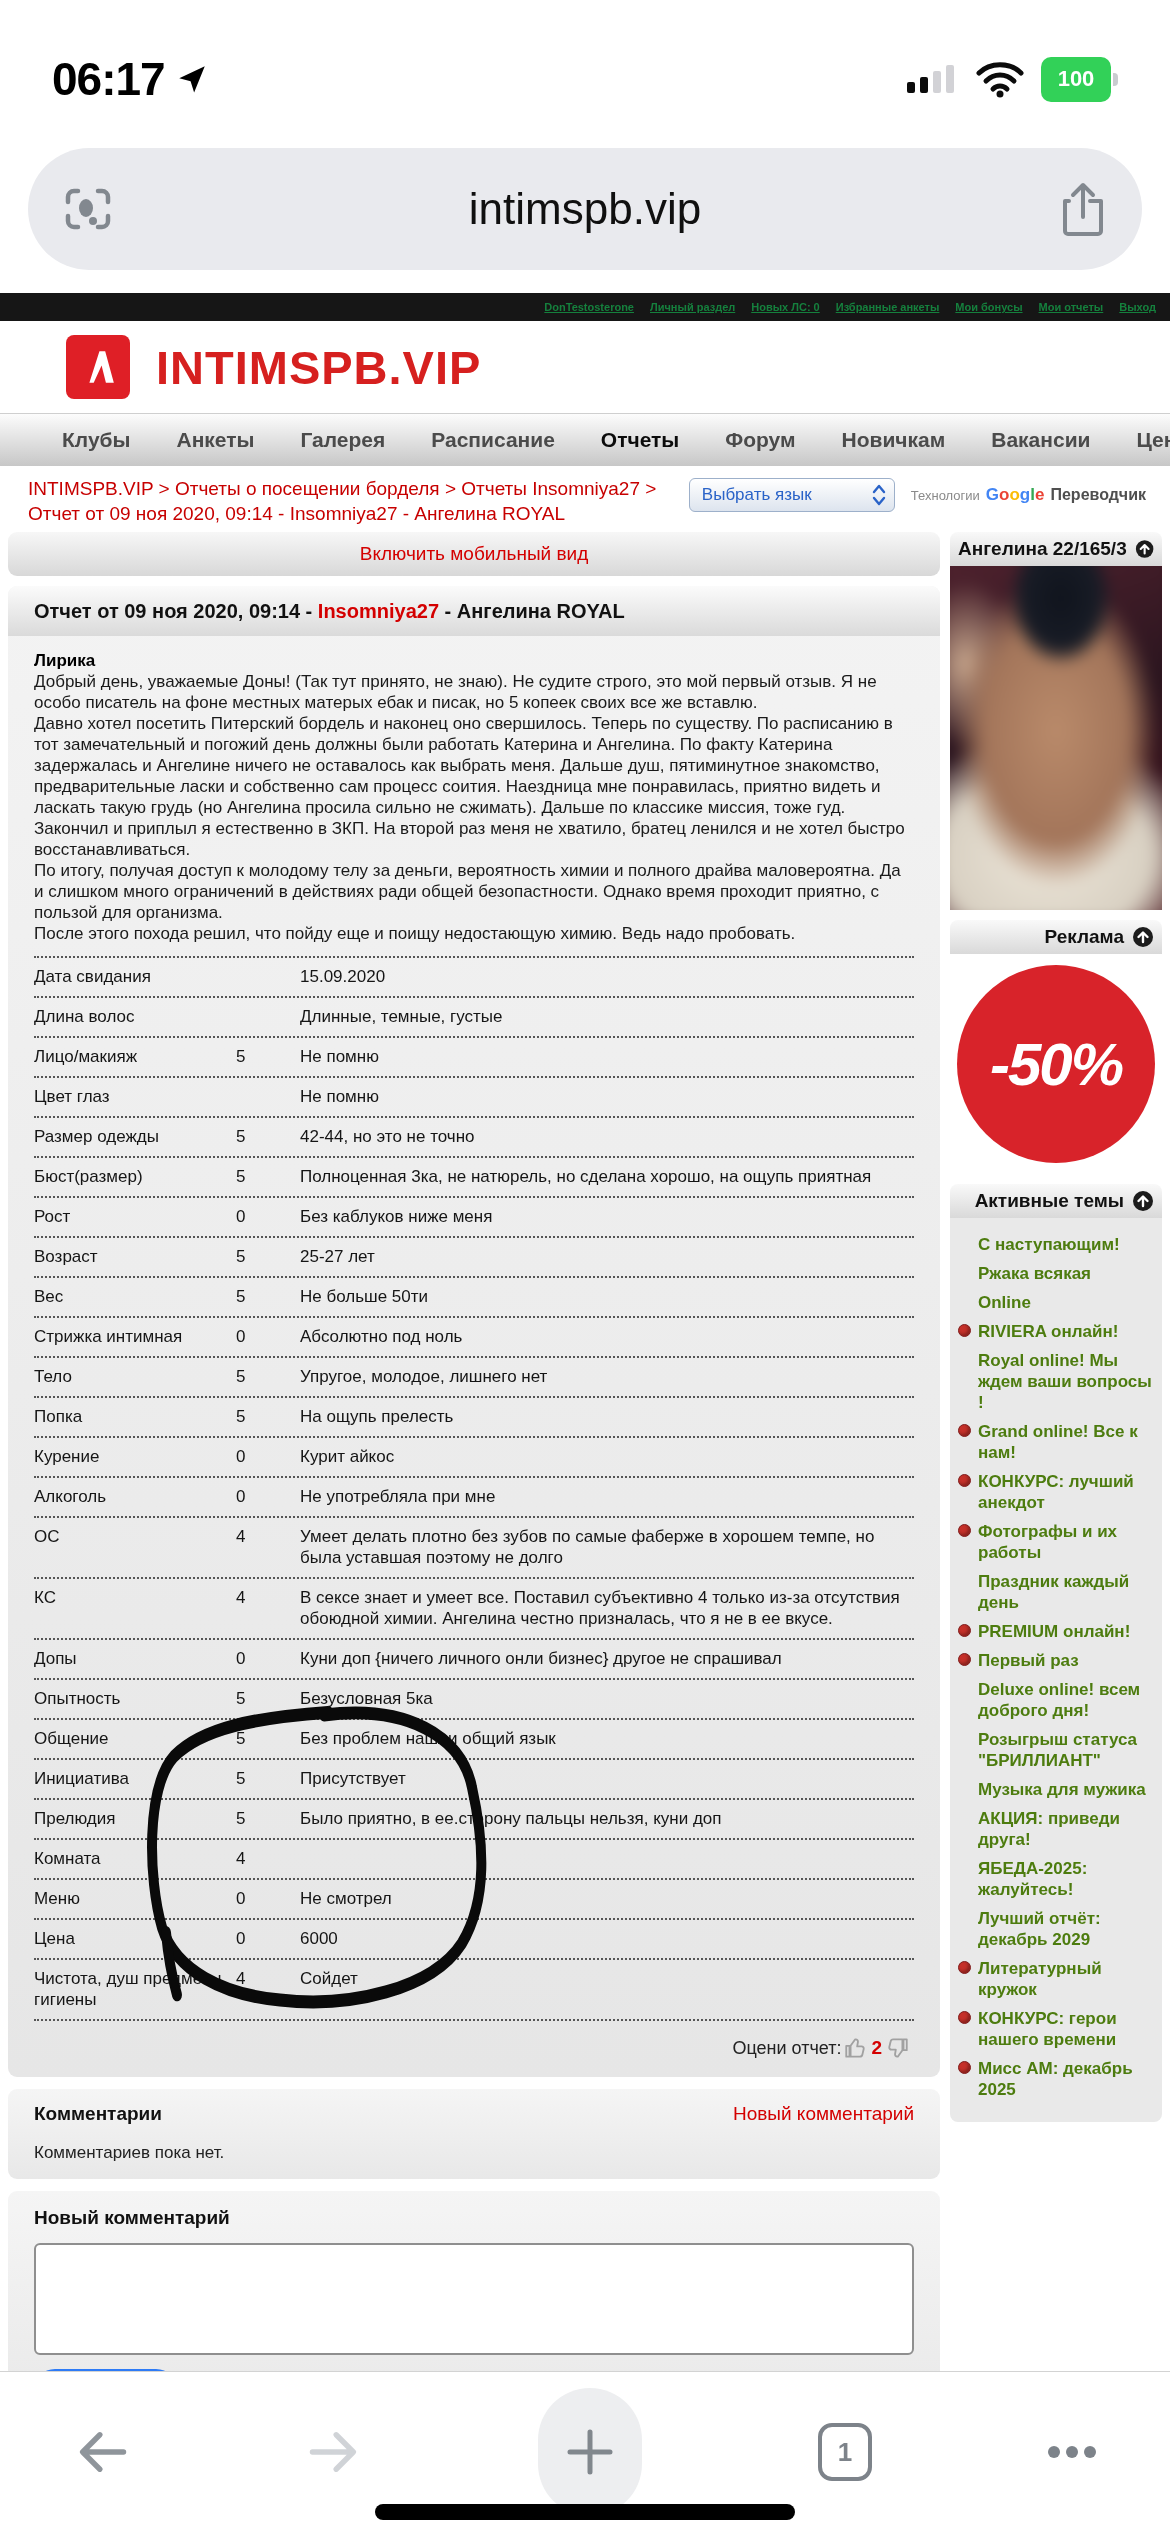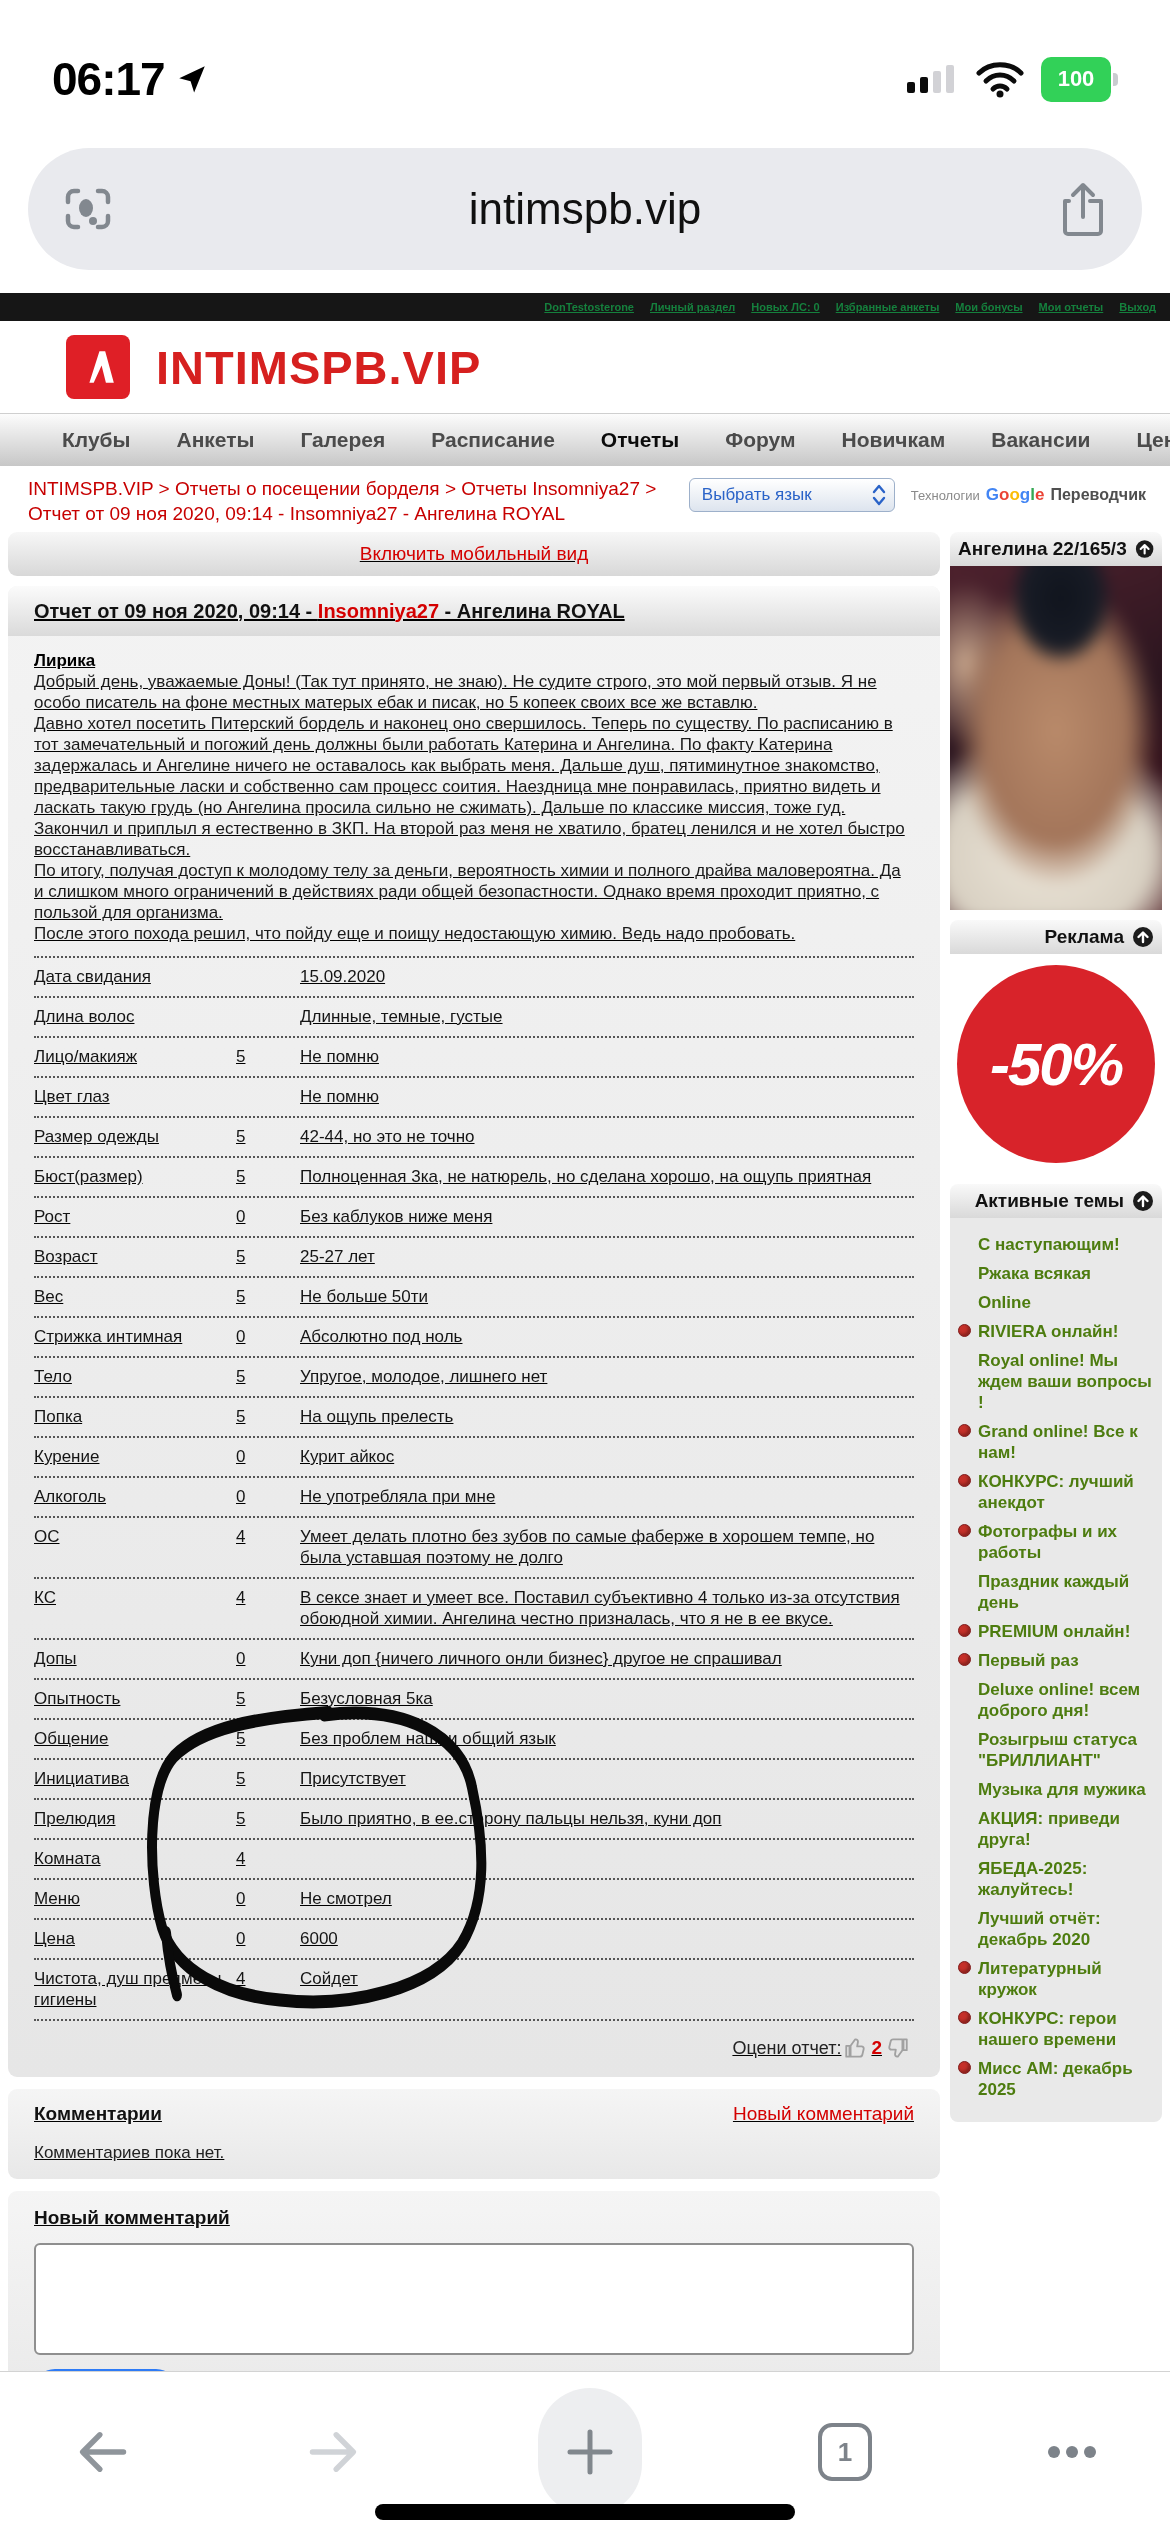--- a/index.html
+++ b/index.html
@@ -33,21 +33,21 @@
   .breadcrumb{width:700px;font-size:19px;line-height:25px;color:#c70000;}
   .translate{display:flex;align-items:center;gap:16px;padding-top:2px;}
   .lang-select{width:206px;height:34px;border:1px solid #9db0ca;border-radius:6px;background:linear-gradient(#ffffff,#dde4ee);display:flex;align-items:center;justify-content:space-between;padding:0 8px 0 12px;box-sizing:border-box;}
   .lang-select span{color:#2a63c8;font-size:17px;}
   .gt{display:flex;align-items:baseline;gap:6px;white-space:nowrap;}
   .gt-pre{font-size:13px;color:#8a8a8a;}
   .gt-google{font-size:17px;font-weight:bold;}
   .gt-suf{font-size:16px;font-weight:bold;color:#4f4f4f;}
 
   .content{display:flex;gap:10px;padding:2px 8px 0;}
-  .main-col{width:1096px;text-decoration:underline;}
+  .main-col{width:1096px;}
   .side-col{width:212px;}
 
   .gray-bar{background:linear-gradient(#f7f7f7,#d8d8d8);border-radius:9px;}
   .mobile-bar{height:44px;line-height:44px;text-align:center;color:#d40000;font-size:19px;margin-bottom:10px;}
 
   .report{background:linear-gradient(#f3f3f3,#e6e6e6);border-radius:9px;overflow:hidden;margin-bottom:12px;}
   .report-title{height:50px;display:flex;align-items:center;padding:0 26px;font-size:20px;font-weight:bold;color:#111;background:linear-gradient(#fbfbfb,#dadada);}
   .report-title .author{color:#d40000;white-space:pre;}
   .report-title span{white-space:pre;}
   .report-body{padding:14px 26px 0;}
@@ -469,21 +469,21 @@
           <div class="topic">
             <i class="tdot" style="visibility: hidden;"></i>
             <span>АКЦИЯ: приведи друга!</span>
           </div>
           <div class="topic">
             <i class="tdot" style="visibility: hidden;"></i>
             <span>ЯБЕДА-2025: жалуйтесь!</span>
           </div>
           <div class="topic">
             <i class="tdot" style="visibility: hidden;"></i>
-            <span>Лучший отчёт: декабрь 2020</span>
+            <span>Лучший отчёт: декабрь 2029</span>
           </div>
           <div class="topic">
             <i class="tdot"></i>
             <span>Литературный кружок</span>
           </div>
           <div class="topic">
             <i class="tdot"></i>
             <span>КОНКУРС: герои нашего времени</span>
           </div>
           <div class="topic">

